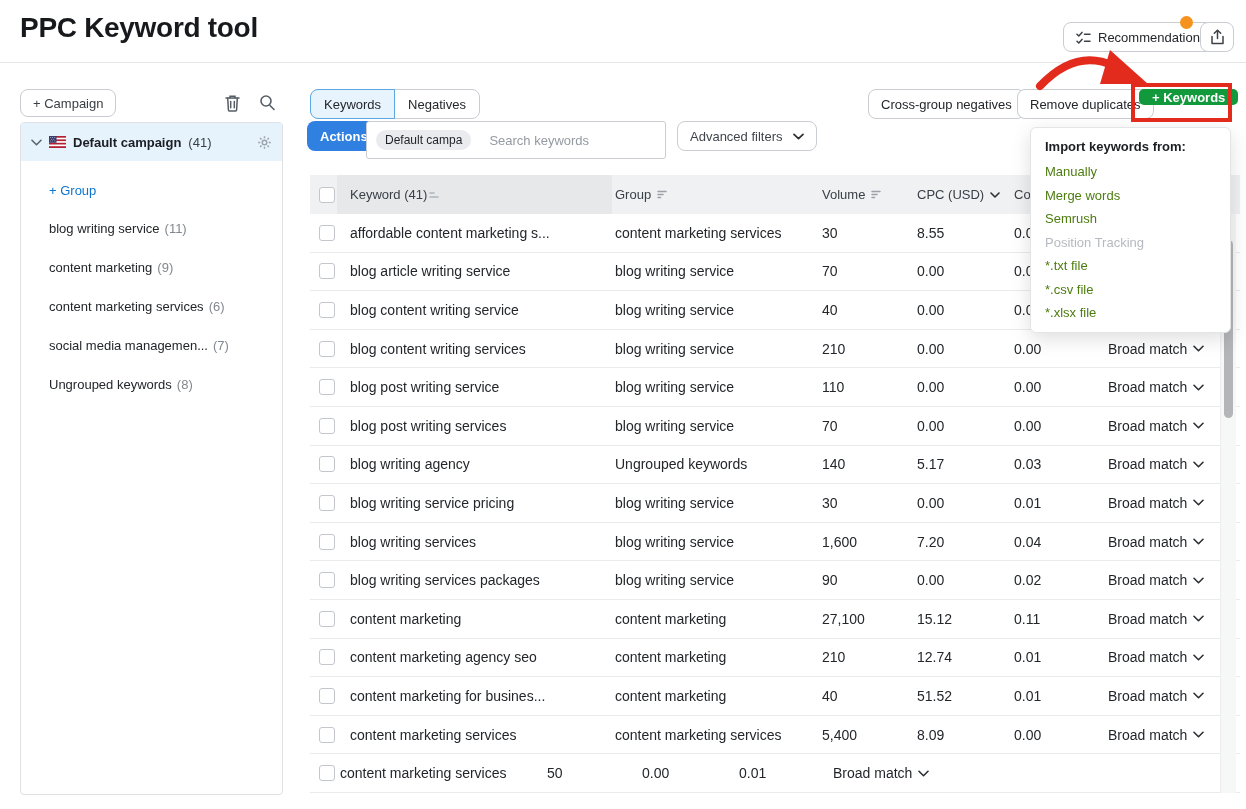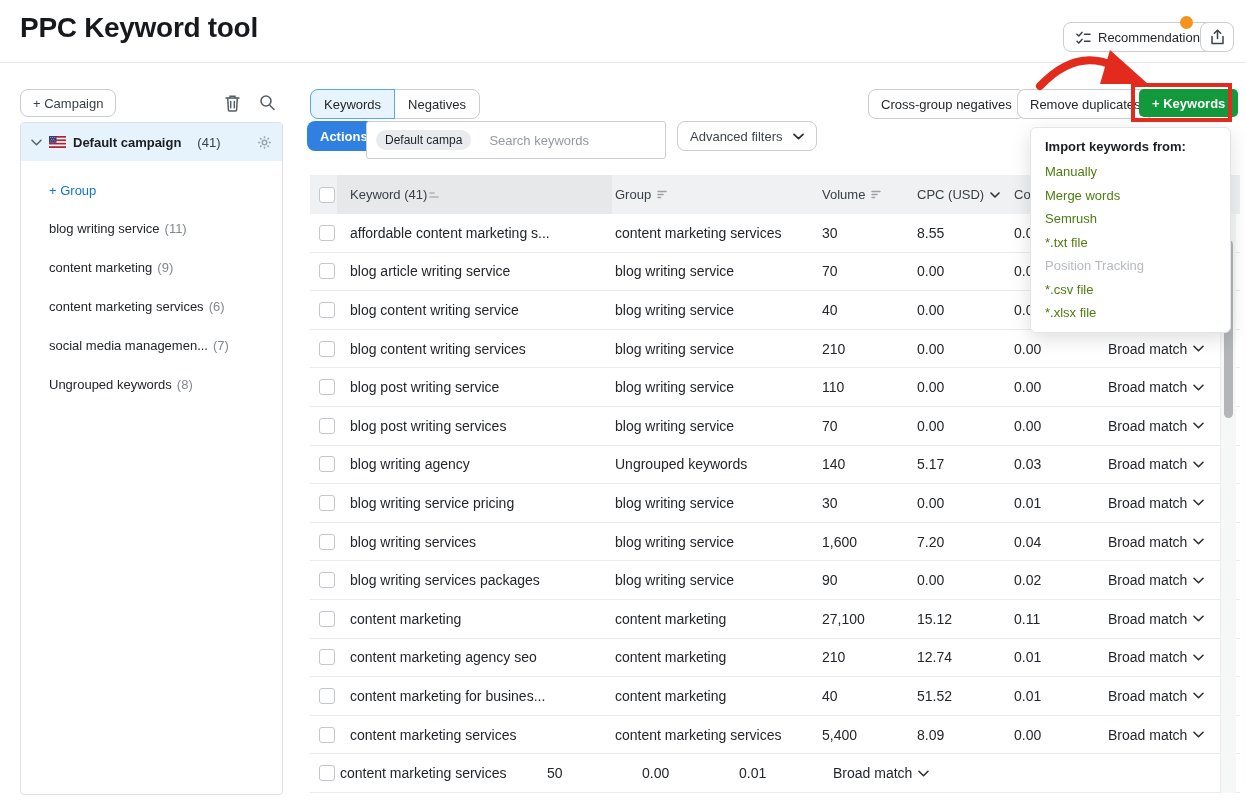--- a/index.html
+++ b/index.html
@@ -22,39 +22,39 @@
   .campaign-btn { position:absolute; left:20px; top:89px; height:28px; color:#3a4046; }
   .icon-btn { position:absolute; background:none; border:none; cursor:pointer; padding:2px; }
   .trash-btn { left:222px; top:92px; }
   .search-btn { left:257px; top:92px; }
 
   .panel { position:absolute; left:20px; top:122px; width:263px; height:673px;
            border:1px solid #dfe1e4; border-radius:4px; background:#fff; }
   .panel-header { display:flex; align-items:center; gap:7px; height:38px; padding:0 10px;
                   background:#e6f2fc; border-radius:3px 3px 0 0; cursor:pointer; }
   .panel-header .camp-name { font-size:13px; font-weight:700; color:#1b1e22; }
-  .panel-header .camp-count { font-size:13px; color:#3a4046;margin-left:9px; }
+  .panel-header .camp-count { font-size:13px; color:#3a4046; }
   .gear { margin-left:auto; display:flex; cursor:pointer; }
   .group-list { padding-top:10px; }
   .add-group { display:flex; align-items:center; height:38px; padding-left:28px;
                color:#0d74d0; font-size:13px; cursor:pointer; }
   .group-item { display:flex; align-items:center; height:39px; padding-left:28px; font-size:13px; color:#23262b; cursor:pointer; }
   .group-item .g-count { color:#82888f; margin-left:5px; }
 
   
   .tabs { position:absolute; left:310px; top:89px; display:flex; height:30px; }
   .tab { display:flex; align-items:center; padding:0 13px; font-size:13px; color:#24272b;
          background:#fff; border:1px solid #c9ccd1; cursor:pointer; }
   .tab.selected { background:#e7f3fd; border-color:#5ba7e6; z-index:1; }
   .tab:first-child { border-radius:8px 0 0 8px; }
   .tab:last-child  { border-radius:0 8px 8px 0; margin-left:-1px; }
 
   .cross-btn  { position:absolute; left:868px;  top:89px; }
   .remove-btn { position:absolute; left:1017px; top:89px; }
-  .keywords-btn { position:absolute; left:1139px; top:89px; height:28px; background:#12993c; border:none;
+  .keywords-btn { position:absolute; left:1139px; top:89px; height:16px; background:#12993c; border:none;
                   border-radius:5px; color:#fff; font-weight:700; font-size:13px; display:inline-flex;
                   align-items:center; gap:8px; padding:0 13px; cursor:pointer; }
 
   .actions-btn { position:absolute; left:307px; top:121px; height:30px; background:#2f80e0; border:none;
                  border-radius:8px; color:#fff; font-size:13px; font-weight:700; padding:0 13px; cursor:pointer; }
   .search-box { position:absolute; left:366px; top:121px; width:300px; height:38px; border:1px solid #c9ccd1;
                 border-radius:3px; display:flex; align-items:center; padding:0 9px; gap:18px; background:#fff; }
   .chip { background:#e9ebee; border-radius:10px; font-size:12px; color:#1e2226; padding:3px 9px; white-space:nowrap; }
   .search-box input { border:none; outline:none; flex:1; font-size:13px; min-width:0;
                       font-family:"Liberation Sans", sans-serif; color:#23262a; }
@@ -562,22 +562,22 @@
     <div class="scroll-thumb"></div>
   </div>
 
   <div class="dropdown">
     <div class="dd-title">Import keywords from:</div>
     <div>
 
     <div class="menu-item">Manually</div>
         <div class="menu-item">Merge words</div>
         <div class="menu-item">Semrush</div>
+        <div class="menu-item disabled">Position Tracking</div>
         <div class="menu-item">*.txt file</div>
-        <div class="menu-item disabled">Position Tracking</div>
         <div class="menu-item">*.csv file</div>
         <div class="menu-item">*.xlsx file</div>
       </div>
   </div>
 
   <div class="red-rect"></div>
   <svg class="red-arrow" width="122" height="58" viewBox="0 0 122 58">
     <path d="M 10 42 Q 46 4 84 22" fill="none" stroke="#e32b1d" stroke-width="8" stroke-linecap="round"></path>
     <polygon points="80,6 118,40 70,40" fill="#e32b1d"></polygon>
   </svg>

